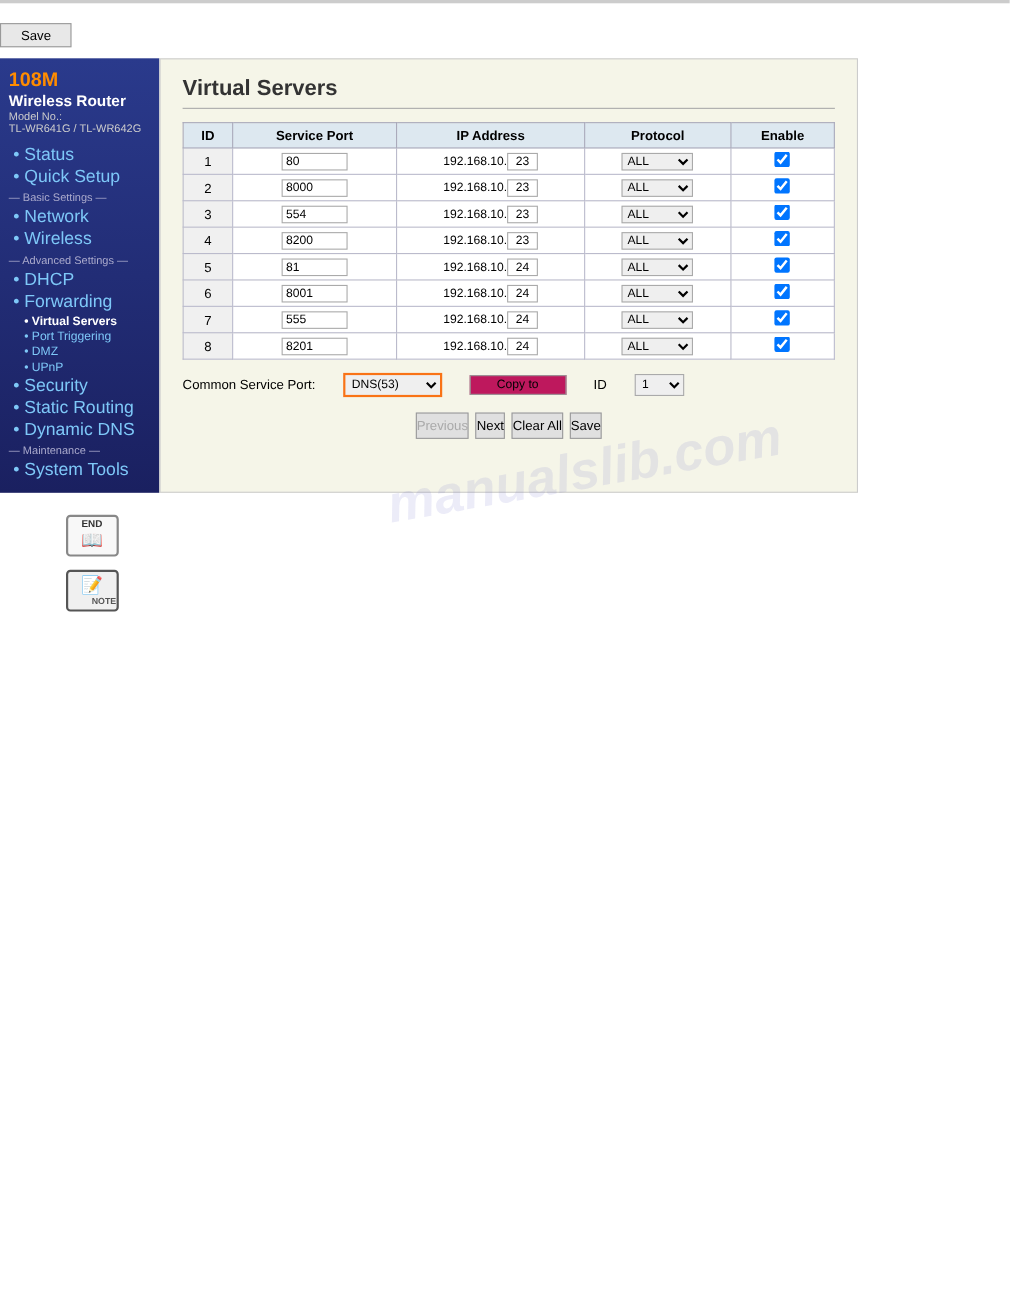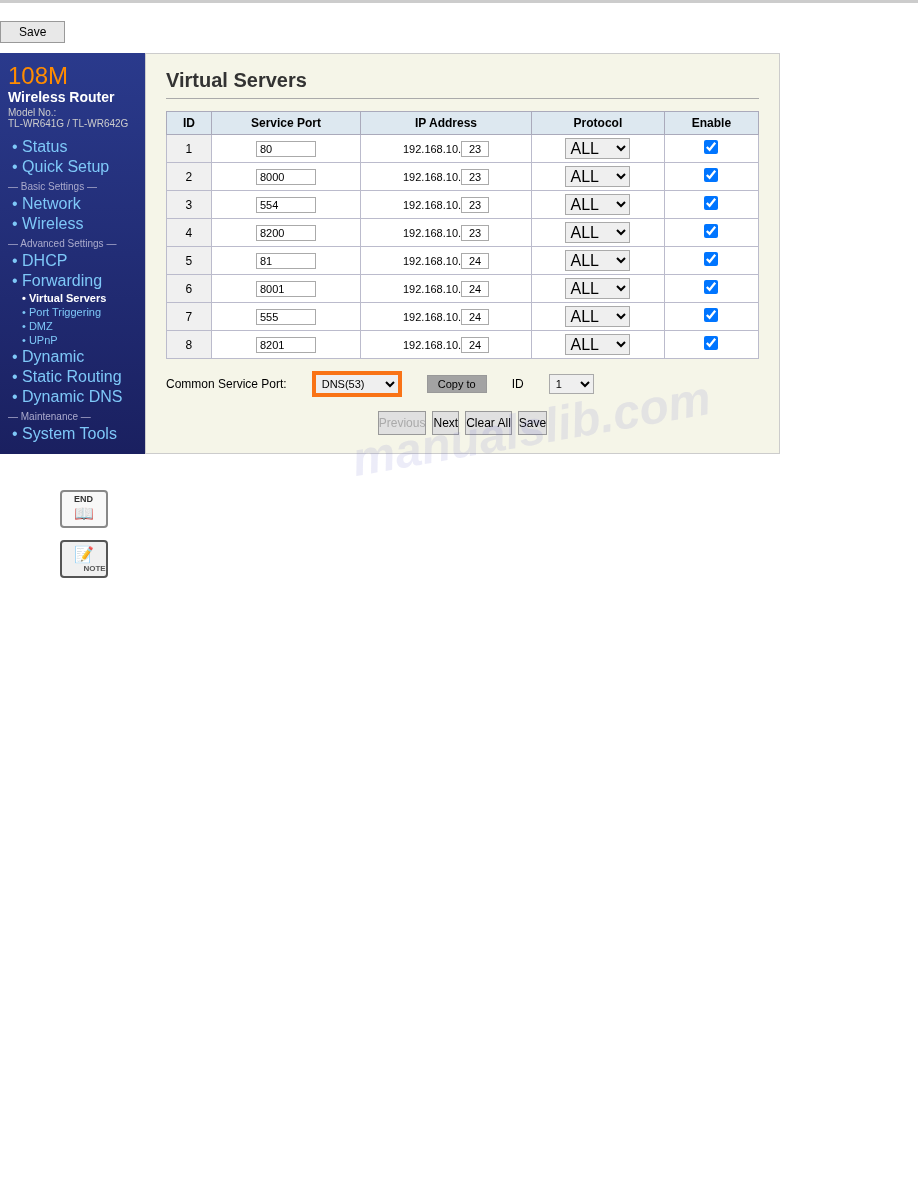--- a/index.html
+++ b/index.html
@@ -41,22 +41,22 @@
     
     .sidebar {
       width: 145px;
       background: linear-gradient(to bottom, #2a3a8c, #1a2060);
       color: #fff;
       padding: 10px 8px;
       flex-shrink: 0;
     }
     .brand-108m {
       color: #ff8c00;
-      font-size: 24px;
-      font-weight: normal;
+      font-size: 18px;
+      font-weight: bold;
       line-height: 1.1;
     }
     .brand-wireless {
       color: #fff;
       font-size: 14px;
       font-weight: bold;
     }
     .brand-model {
       color: #ccc;
       font-size: 10px;
@@ -147,46 +147,46 @@
       font-size: 11px;
     }
     .ip-suffix {
       width: 28px;
       border: 1px solid #aaa;
       padding: 1px 2px;
       font-size: 11px;
       text-align: center;
     }
     .proto-select {
-      font-size: 16px;
+      font-size: 11px;
       border: 1px solid #aaa;
       width: 65px;
     }
     .enable-check {
       width: 14px;
       height: 14px;
       cursor: pointer;
     }
     
     .common-row {
       display: flex;
       align-items: center;
       gap: 25px;
       margin-bottom: 14px;
       font-size: 12px;
     }
     .common-select {
       font-size: 11px;
-      border: 4px solid #f97316;
+      border: 2px solid #f97316;
       padding: 2px;
       width: 90px;
     }
     .copy-btn {
-      padding: 2px 10px;
-      background: #a3a3a3;
+      padding: 2px 24px;
+      background: #be185d;
       border: 1px solid #999;
       cursor: pointer;
       font-size: 11px;
     }
     .id-select {
       font-size: 11px;
       border: 1px solid #aaa;
       width: 45px;
       padding: 2px;
     }
@@ -225,21 +225,20 @@
       height: 38px;
       border: 2px solid #555;
       border-radius: 4px;
       font-size: 10px;
       font-weight: bold;
       color: #333;
       background: #f8f8f8;
     }
     .icon-box.end {
       border-color: #888;
-      margin-top: 16px;
     }
     .icon-book {
       font-size: 16px;
       margin-bottom: 2px;
     }
     
     .watermark {
       position: absolute;
       top: 390px;
       left: 350px;
@@ -281,21 +280,21 @@
         <div class="sidebar-divider">— Basic Settings —</div>
         <a class="sidebar-link">Network</a>
         <a class="sidebar-link">Wireless</a>
         <div class="sidebar-divider">— Advanced Settings —</div>
         <a class="sidebar-link">DHCP</a>
         <a class="sidebar-link">Forwarding</a>
         <a class="sidebar-sublink active">Virtual Servers</a>
         <a class="sidebar-sublink">Port Triggering</a>
         <a class="sidebar-sublink">DMZ</a>
         <a class="sidebar-sublink">UPnP</a>
-        <a class="sidebar-link">Dynamic</a>
+        <a class="sidebar-link">Security</a>
         <a class="sidebar-link">Static Routing</a>
         <a class="sidebar-link">Dynamic DNS</a>
         <div class="sidebar-divider">— Maintenance —</div>
         <a class="sidebar-link">System Tools</a>
       </div>
 
       <div class="main-content">
         <div class="page-title">Virtual Servers</div>
 
         <table class="vs-table">

